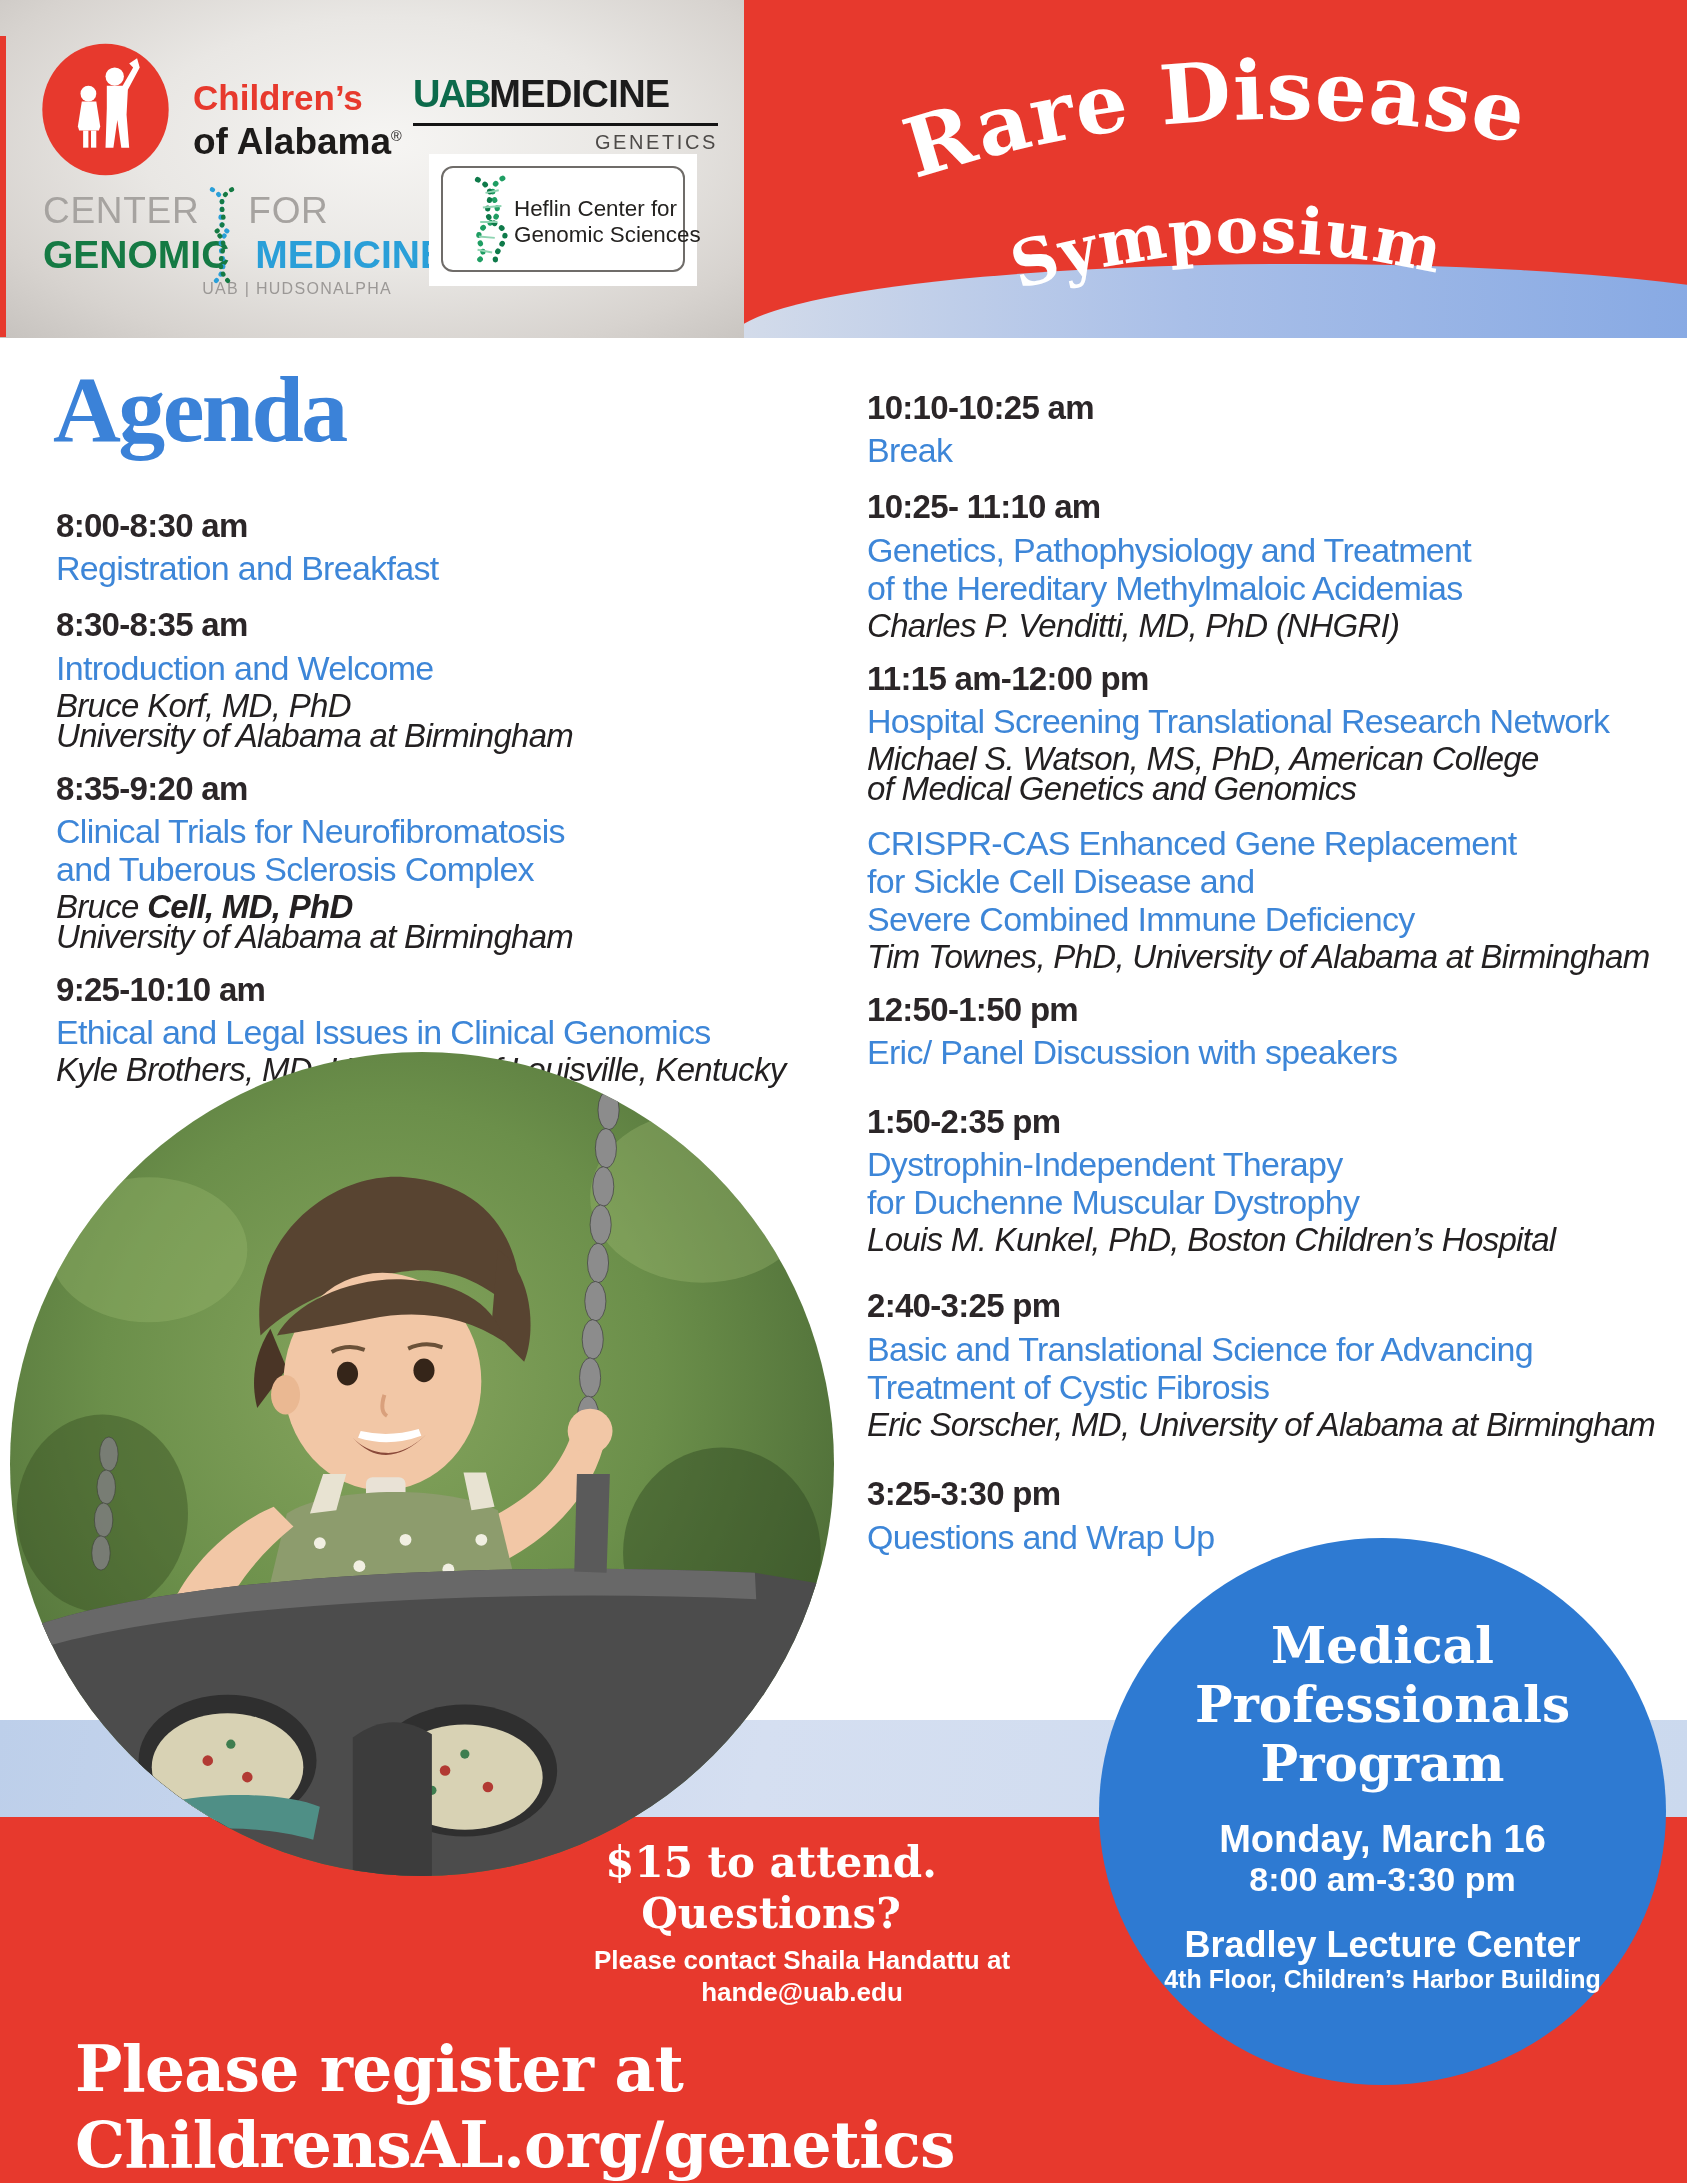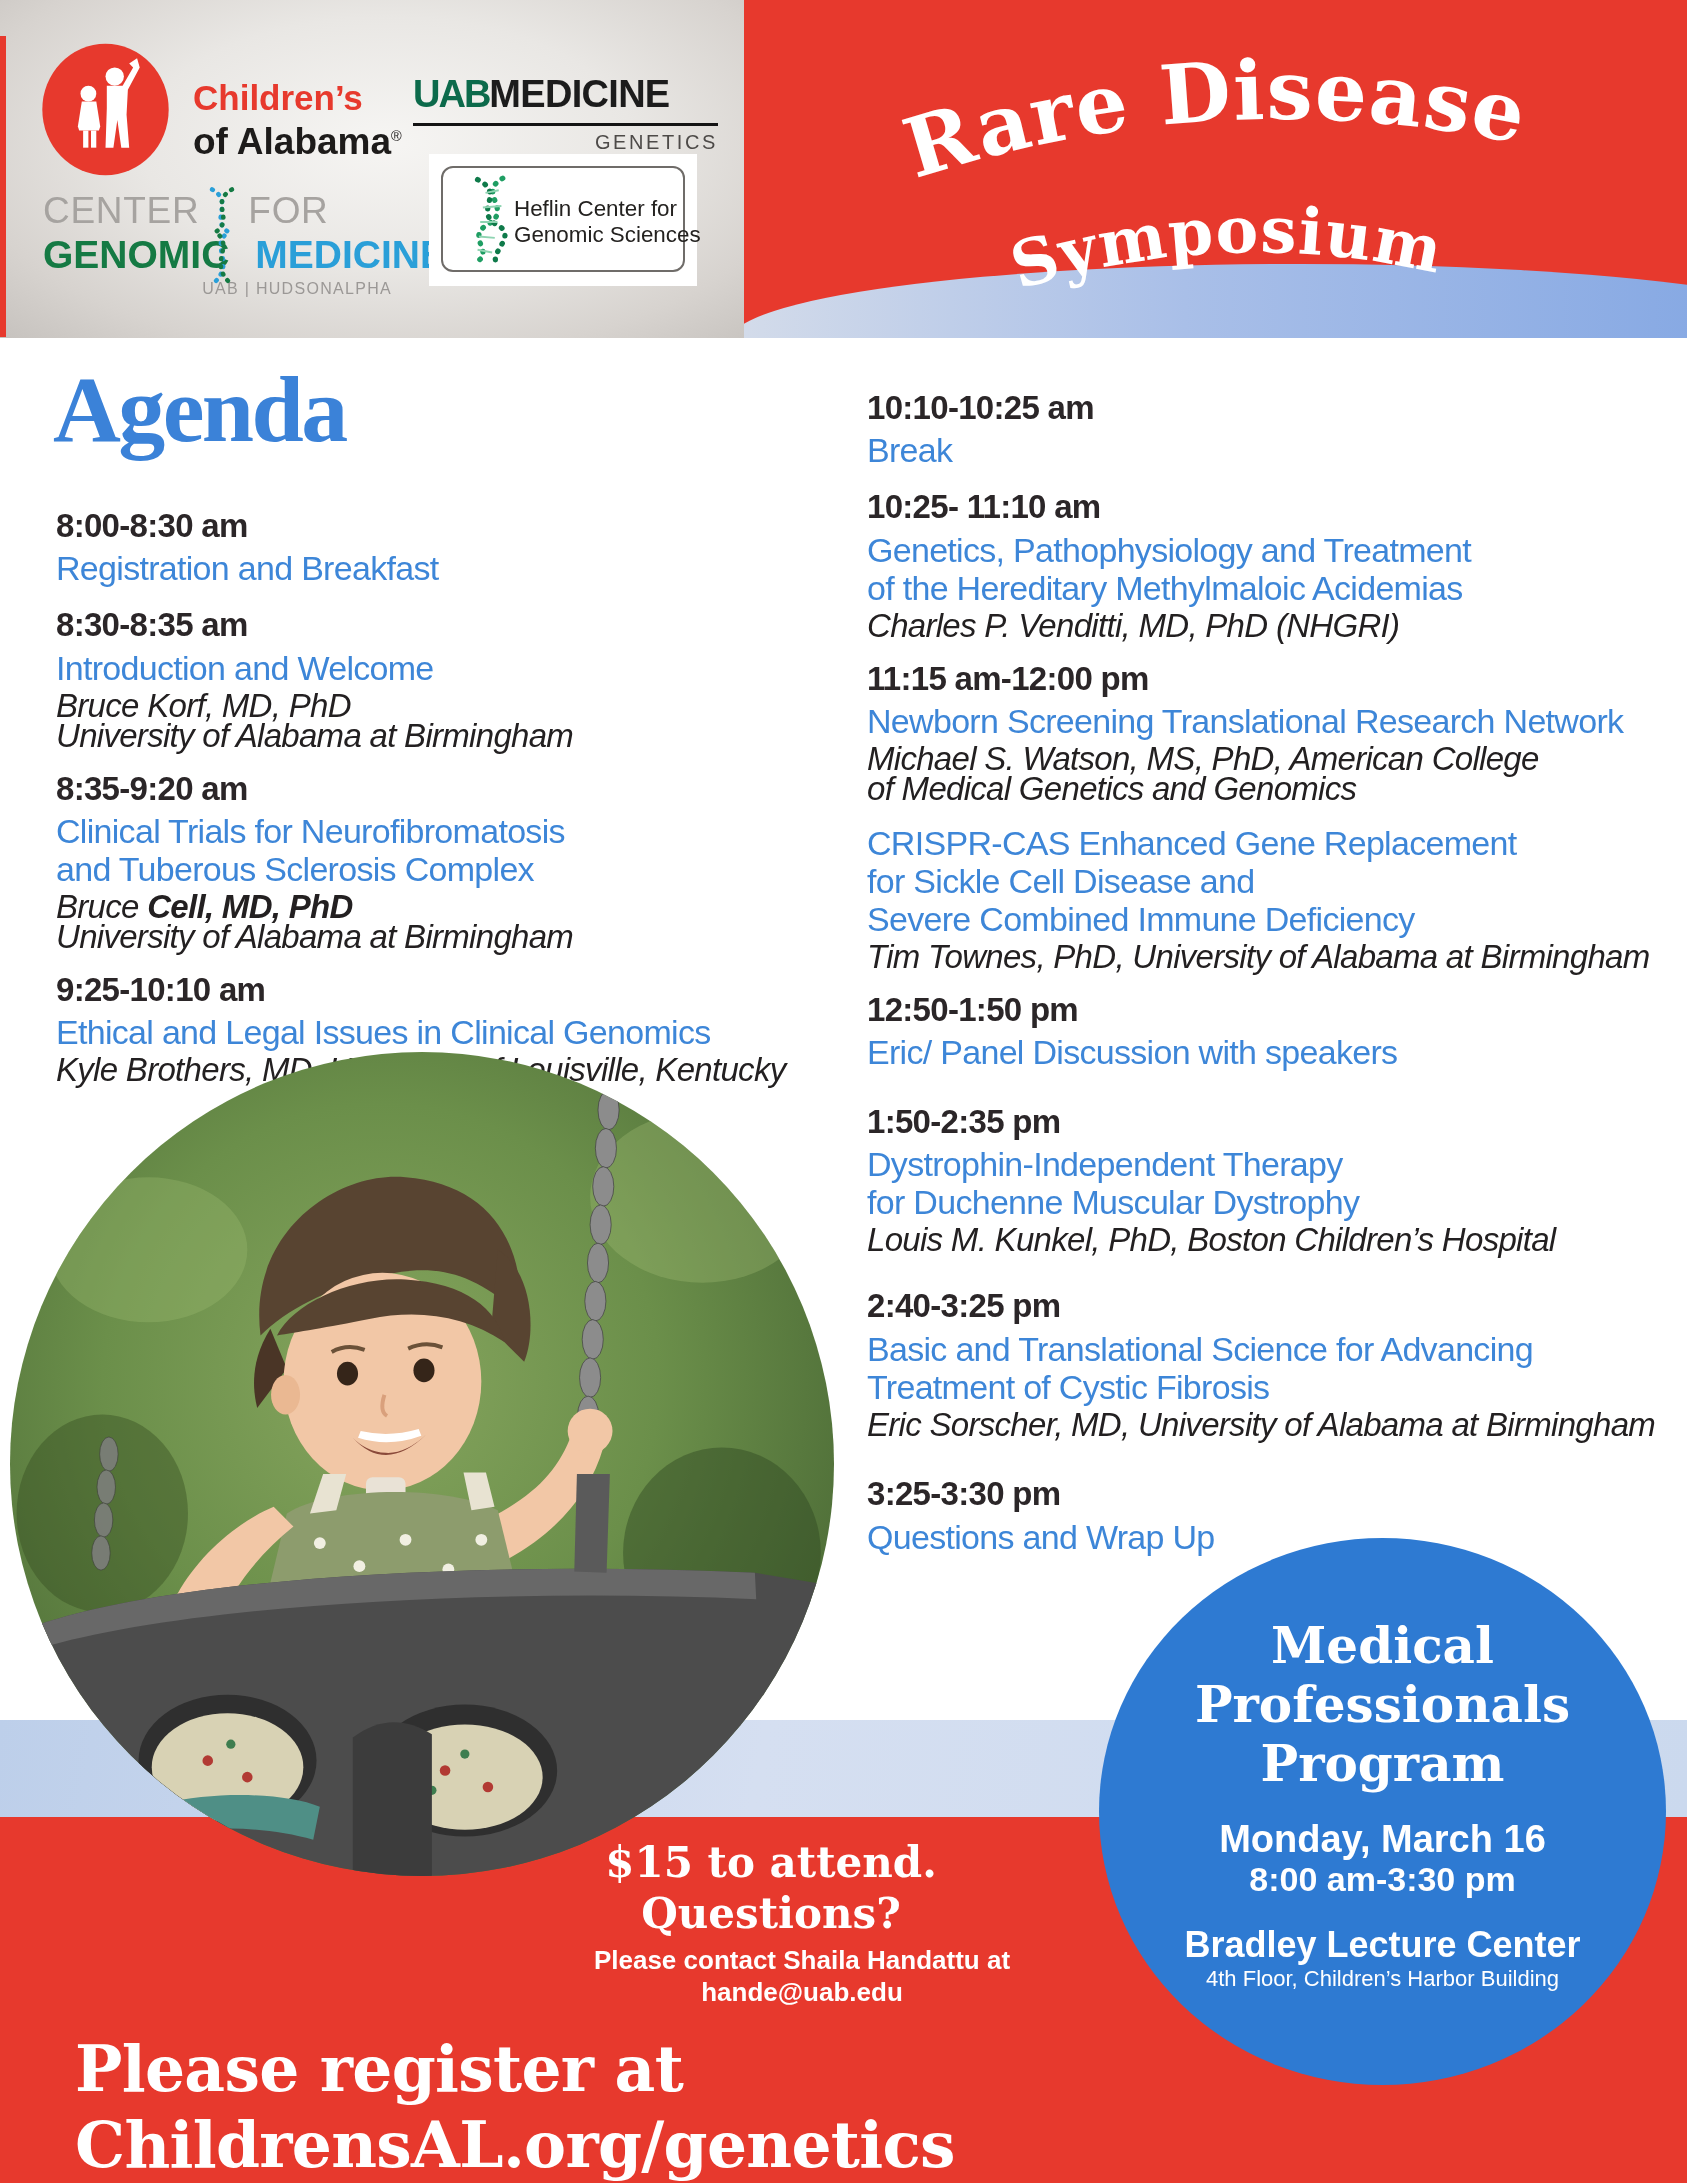--- a/index.html
+++ b/index.html
@@ -92,21 +92,21 @@
   .program-circle {
     position:absolute; left:1099px; top:1538px; width:567px; height:547px;
     border-radius:50%; background:#2e7ad2; z-index:3;
     display:flex; flex-direction:column; align-items:center; text-align:center;
     padding-top:78px; color:#ffffff;
   }
   .pc-title { font-family:"DejaVu Serif", serif; font-weight:bold; font-size:50px; line-height:59px; }
   .pc-date { margin-top:26px; font-size:38px; font-weight:bold; line-height:41px; }
   .pc-time { font-size:34px; font-weight:bold; line-height:38px; }
   .pc-venue { margin-top:28px; font-size:36px; font-weight:bold; line-height:38px; }
-  .pc-venue-sub { font-size:22px; font-weight:normal; line-height:30px; }
+  .pc-venue-sub { font-size:25px; font-weight:bold; line-height:30px; }
 
   
   .fee-block {
     position:absolute; left:560px; top:1837px; width:422px; z-index:5;
     text-align:center; color:#fff;
     font-family:"DejaVu Serif", serif; font-weight:bold; font-size:42px; line-height:51px;
   }
   .contact-block {
     position:absolute; left:560px; top:1944px; width:422px; z-index:5;
     text-align:center; color:#fff; font-size:26px; font-weight:bold; line-height:32px;margin-left:31px;
@@ -232,21 +232,21 @@
       <div class="title">Break</div>
     </div>
     <div class="item">
       <div class="time">10:25- 11:10 am</div>
       <div class="title">Genetics, Pathophysiology and Treatment</div>
       <div class="title">of the Hereditary Methylmaloic Acidemias</div>
       <div class="speaker first">Charles P. Venditti, MD, PhD (NHGRI)</div>
     </div>
     <div class="item">
       <div class="time">11:15 am-12:00 pm</div>
-      <div class="title">Newborn Screening Translational Research Network</div>
+      <div class="title">Hospital Screening Translational Research Network</div>
       <div class="speaker first">Michael S. Watson, MS, PhD, American College</div>
       <div class="speaker">of Medical Genetics and Genomics</div>
     </div>
     <div class="item">
       <div class="title">CRISPR-CAS Enhanced Gene Replacement</div>
       <div class="title">for Sickle Cell Disease and</div>
       <div class="title">Severe Combined Immune Deficiency</div>
       <div class="speaker first">Tim Townes, PhD, University of Alabama at Birmingham</div>
     </div>
     <div class="item">

